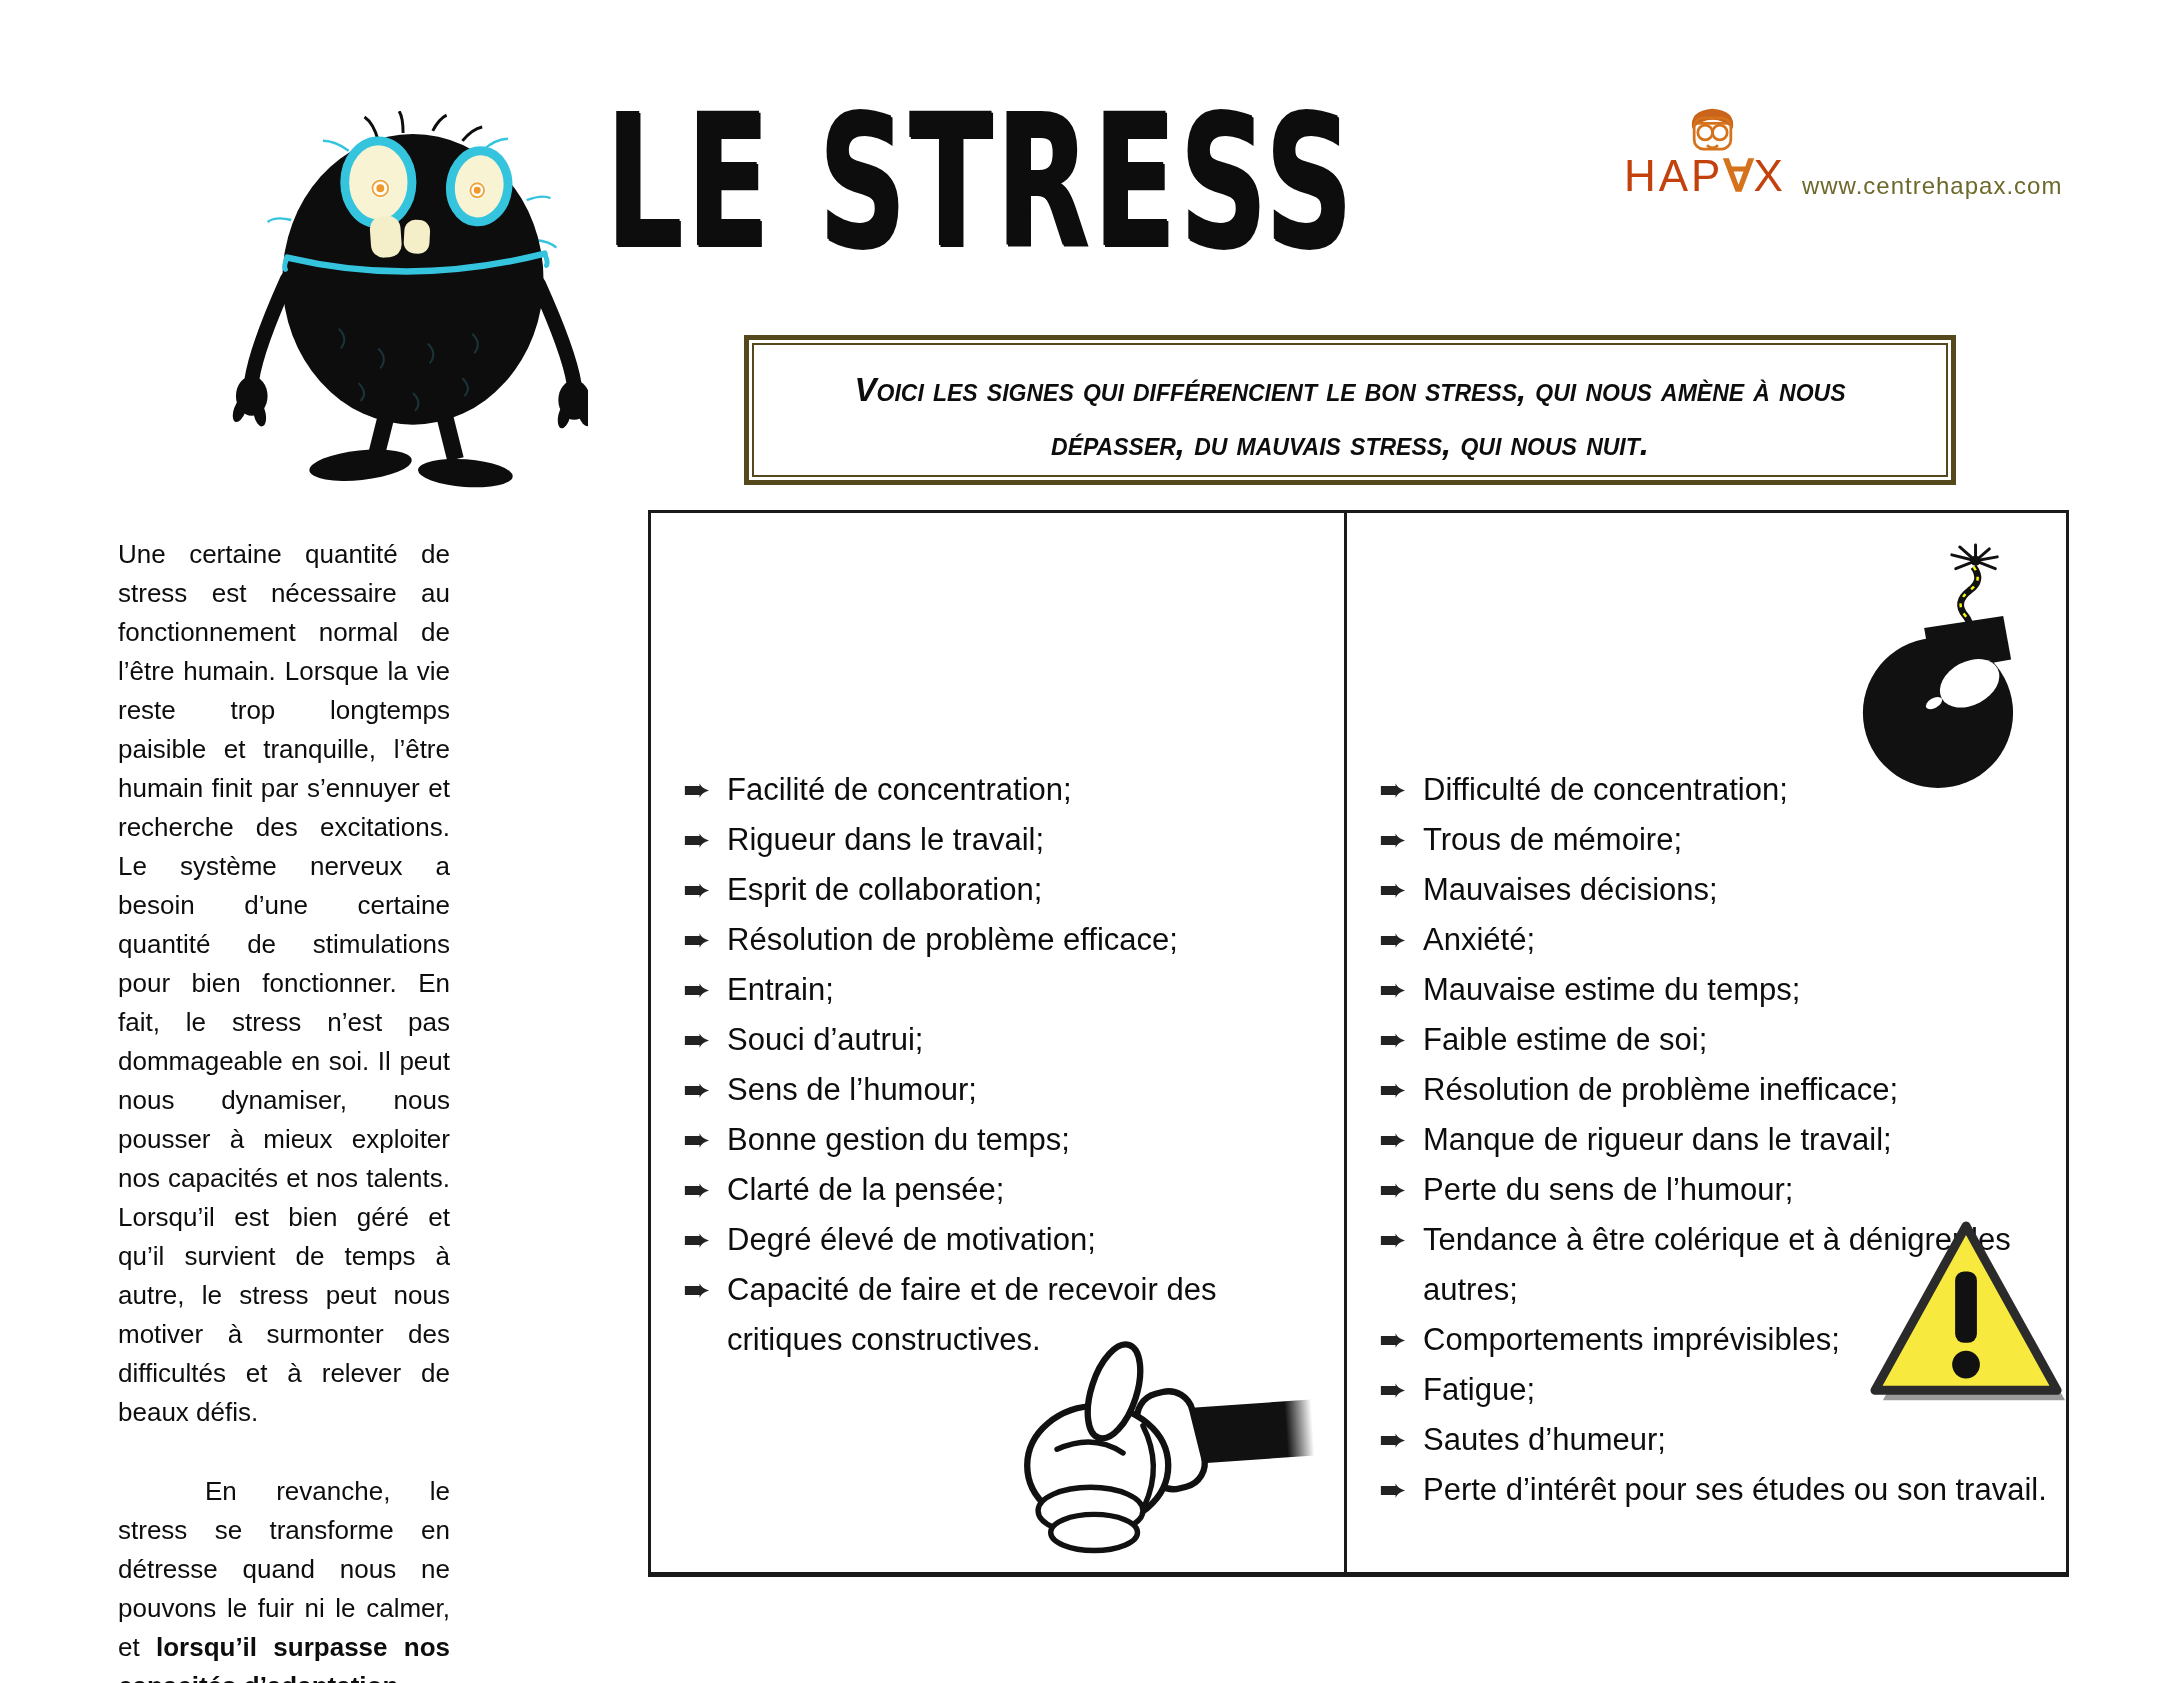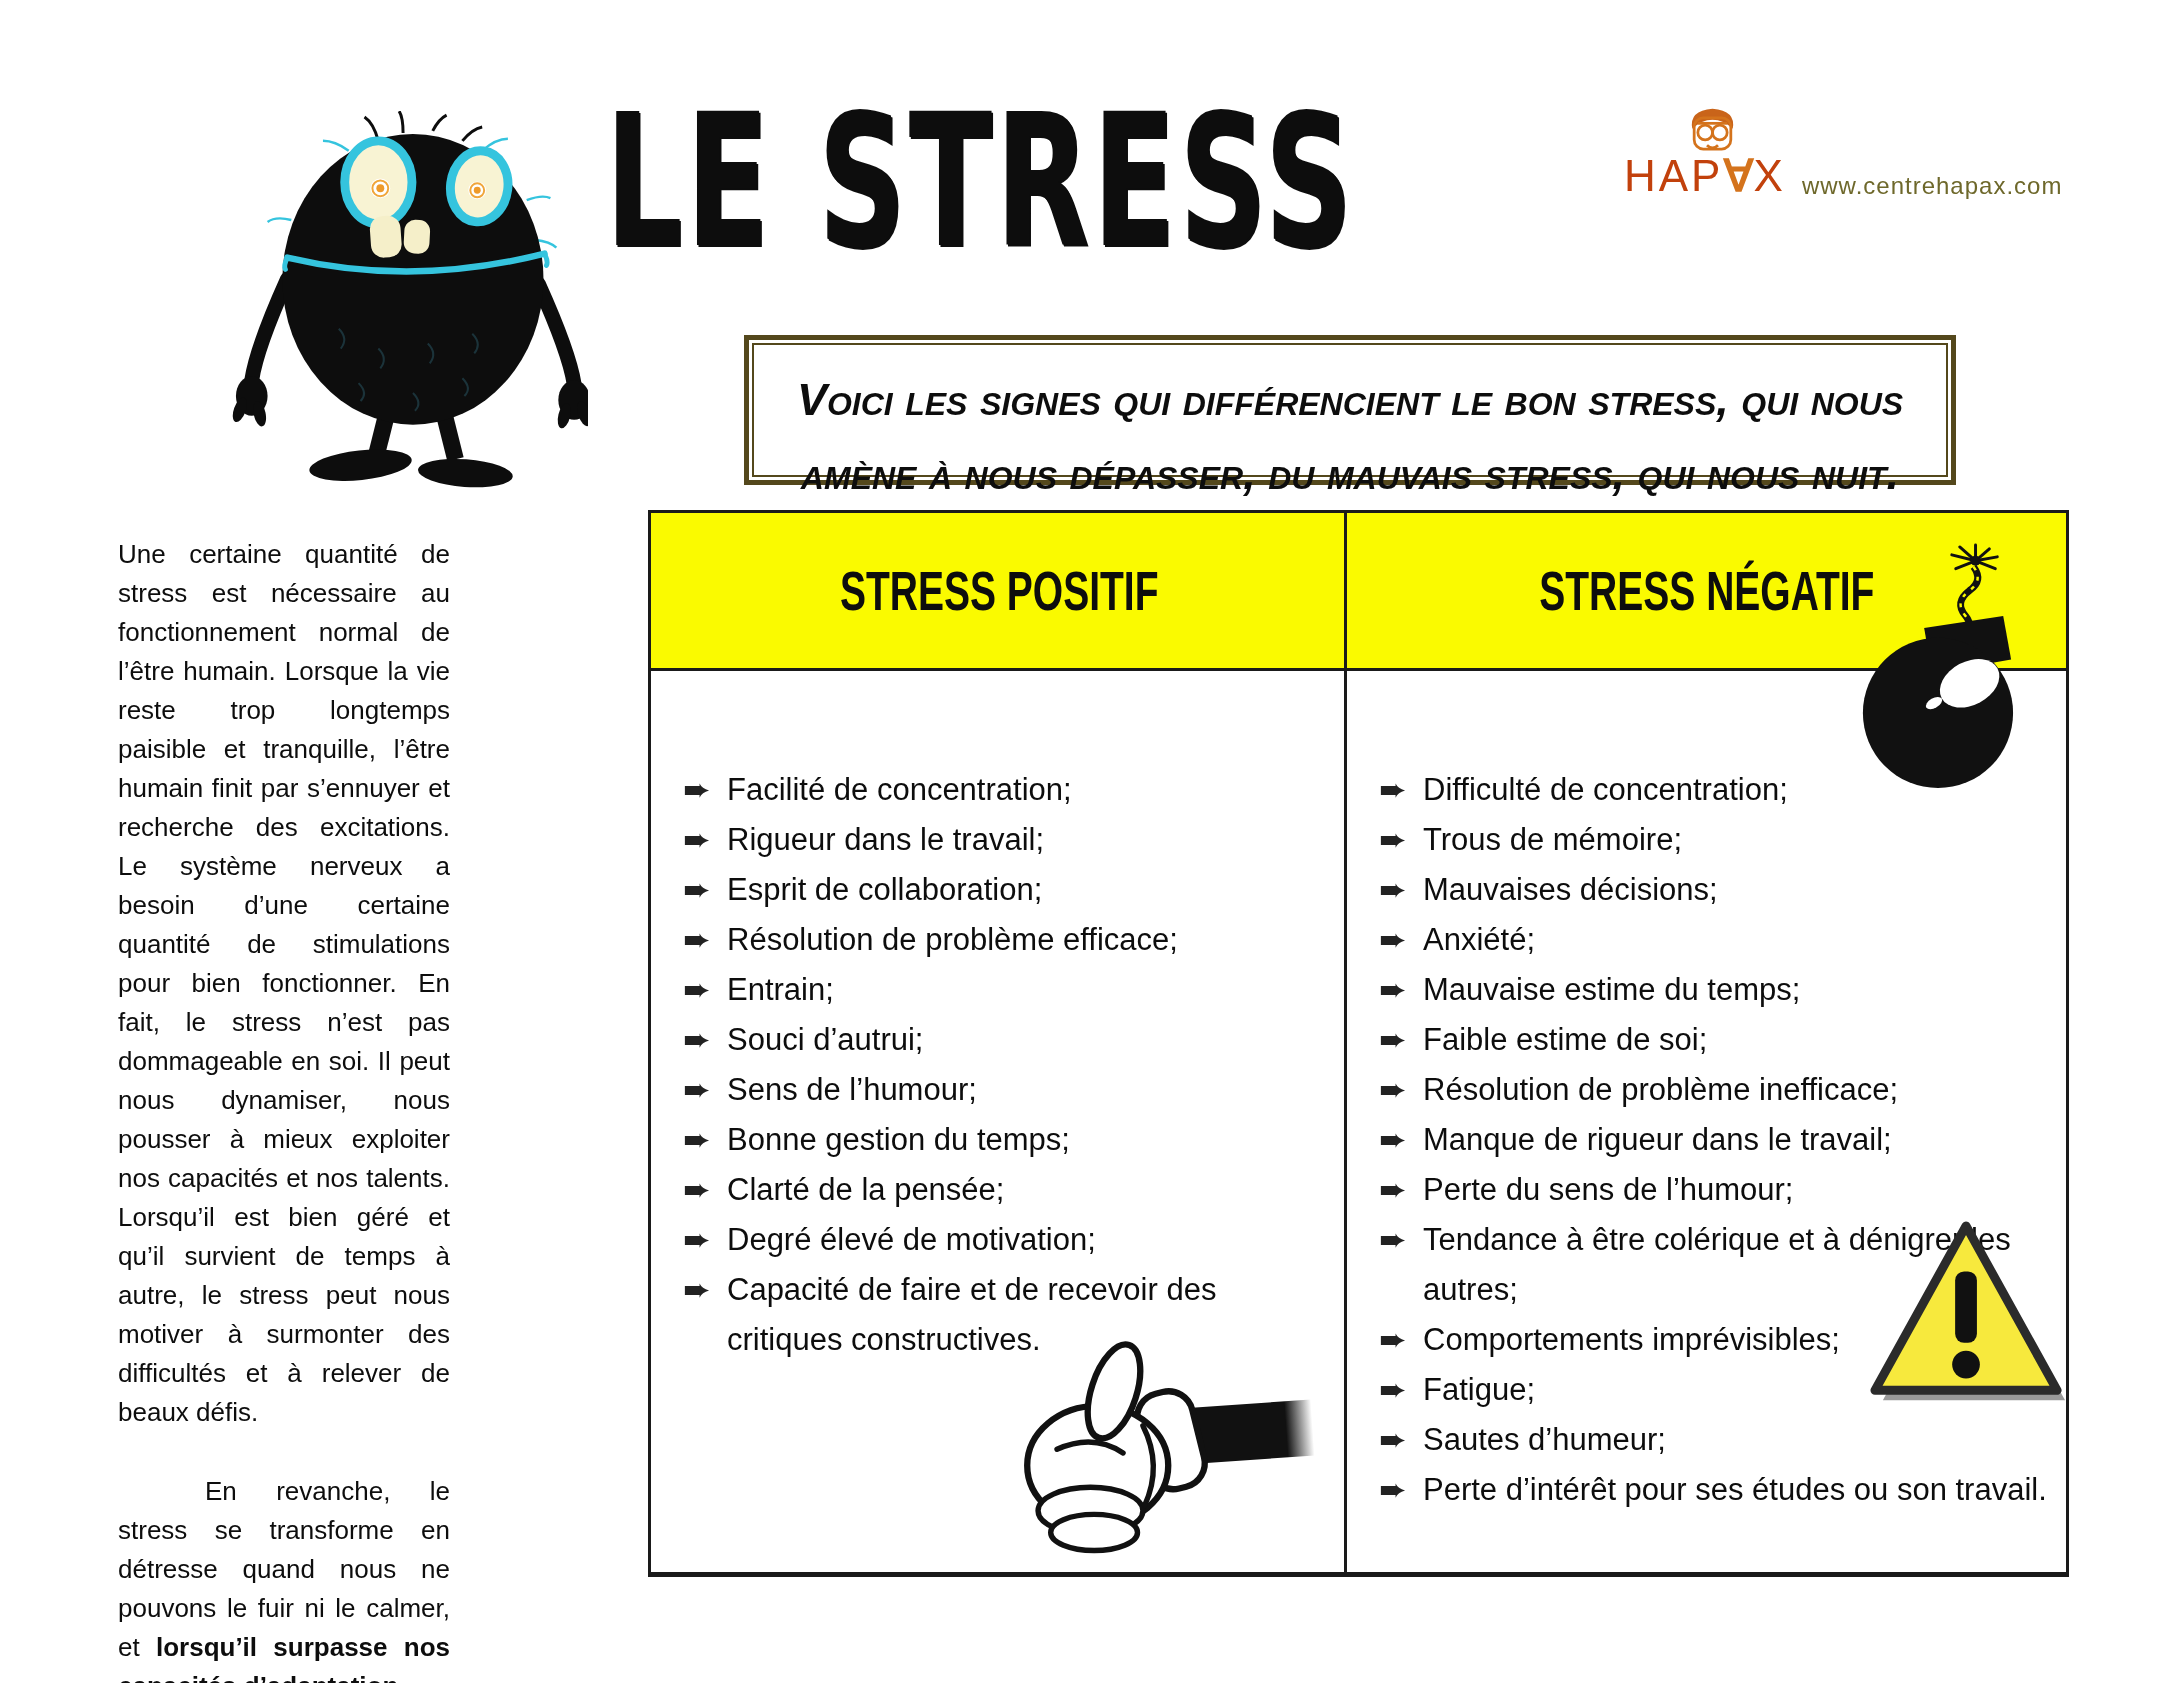--- a/index.html
+++ b/index.html
@@ -20,21 +20,21 @@
   .logo-a { font-size:44px; font-weight:600; color:#d4731c; }
   .logo-url { font-size:24px; color:#6e682b; position:relative; top:3px; letter-spacing:1px;margin-left:16px; }
 
   
   .intro { position:absolute; left:744px; top:335px; width:1212px; height:150px;
            border:5px solid #54481c; box-sizing:border-box; }
   .intro-inner { position:absolute; left:3px; right:3px; top:3px; bottom:3px;
                  border:2px solid #54481c; display:flex; align-items:flex-start;
                  justify-content:center; padding:18px 40px 0 40px; box-sizing:border-box; }
   .intro-text { font-variant:small-caps; font-style:italic; font-weight:700;
-                font-size:45px; line-height:1.65; text-align:center; color:#0d0d0d; }
+                font-size:33px; line-height:1.65; text-align:center; color:#0d0d0d; }
 
   
   .sidebar { position:absolute; left:102px; top:519px; width:364px;
              font-size:26px; line-height:39px; text-align:justify; color:#0d0d0d; }
   .sidebar p { margin:16px; }
   .sidebar .p2 { margin-top:40px; text-indent:87px; }
   .sidebar .bold { font-weight:bold; }
 
   
   .stress-table { position:absolute; left:648px; top:510px; width:1421px; height:1067px;
@@ -151,28 +151,20 @@
     <div class="intro-text">Voici les signes qui différencient le bon stress, qui nous amène à nous dépasser, du mauvais stress, qui nous nuit.</div>
   </div>
 </div>
 
 <div class="sidebar">
   <p>Une certaine quantité de stress est nécessaire au fonctionnement normal de l’être humain. Lorsque la vie reste trop longtemps paisible et tranquille, l’être humain finit par s’ennuyer et recherche des excitations. Le système nerveux a besoin d’une certaine quantité de stimulations pour bien fonctionner. En fait, le stress n’est pas dommageable en soi. Il peut nous dynamiser, nous pousser à mieux exploiter nos capacités et nos talents. Lorsqu’il est bien géré et qu’il survient de temps à autre, le stress peut nous motiver à surmonter des difficultés et à relever de beaux défis.</p>
   <p class="p2"><span>En revanche, le stress se transforme en détresse quand nous ne pouvons le fuir ni le calmer, et </span><span class="bold">lorsqu’il surpasse nos capacités d’adaptation.</span></p>
 </div>
 
 <div class="stress-table">
-  <div class="thead">
-    <div class="th pos">
-      <div class="th-text">Stress positif</div>
-    </div>
-    <div class="th neg">
-      <div class="th-text">Stress négatif</div>
-    </div>
-  </div>
   <div class="col-divider"></div>
 
   <ul class="list list-pos">
     <li>
         <span class="arrow">➨</span>
         <span class="item-text">Facilité de concentration;</span>
       </li>
     <li>
         <span class="arrow">➨</span>
         <span class="item-text">Rigueur dans le travail;</span>

